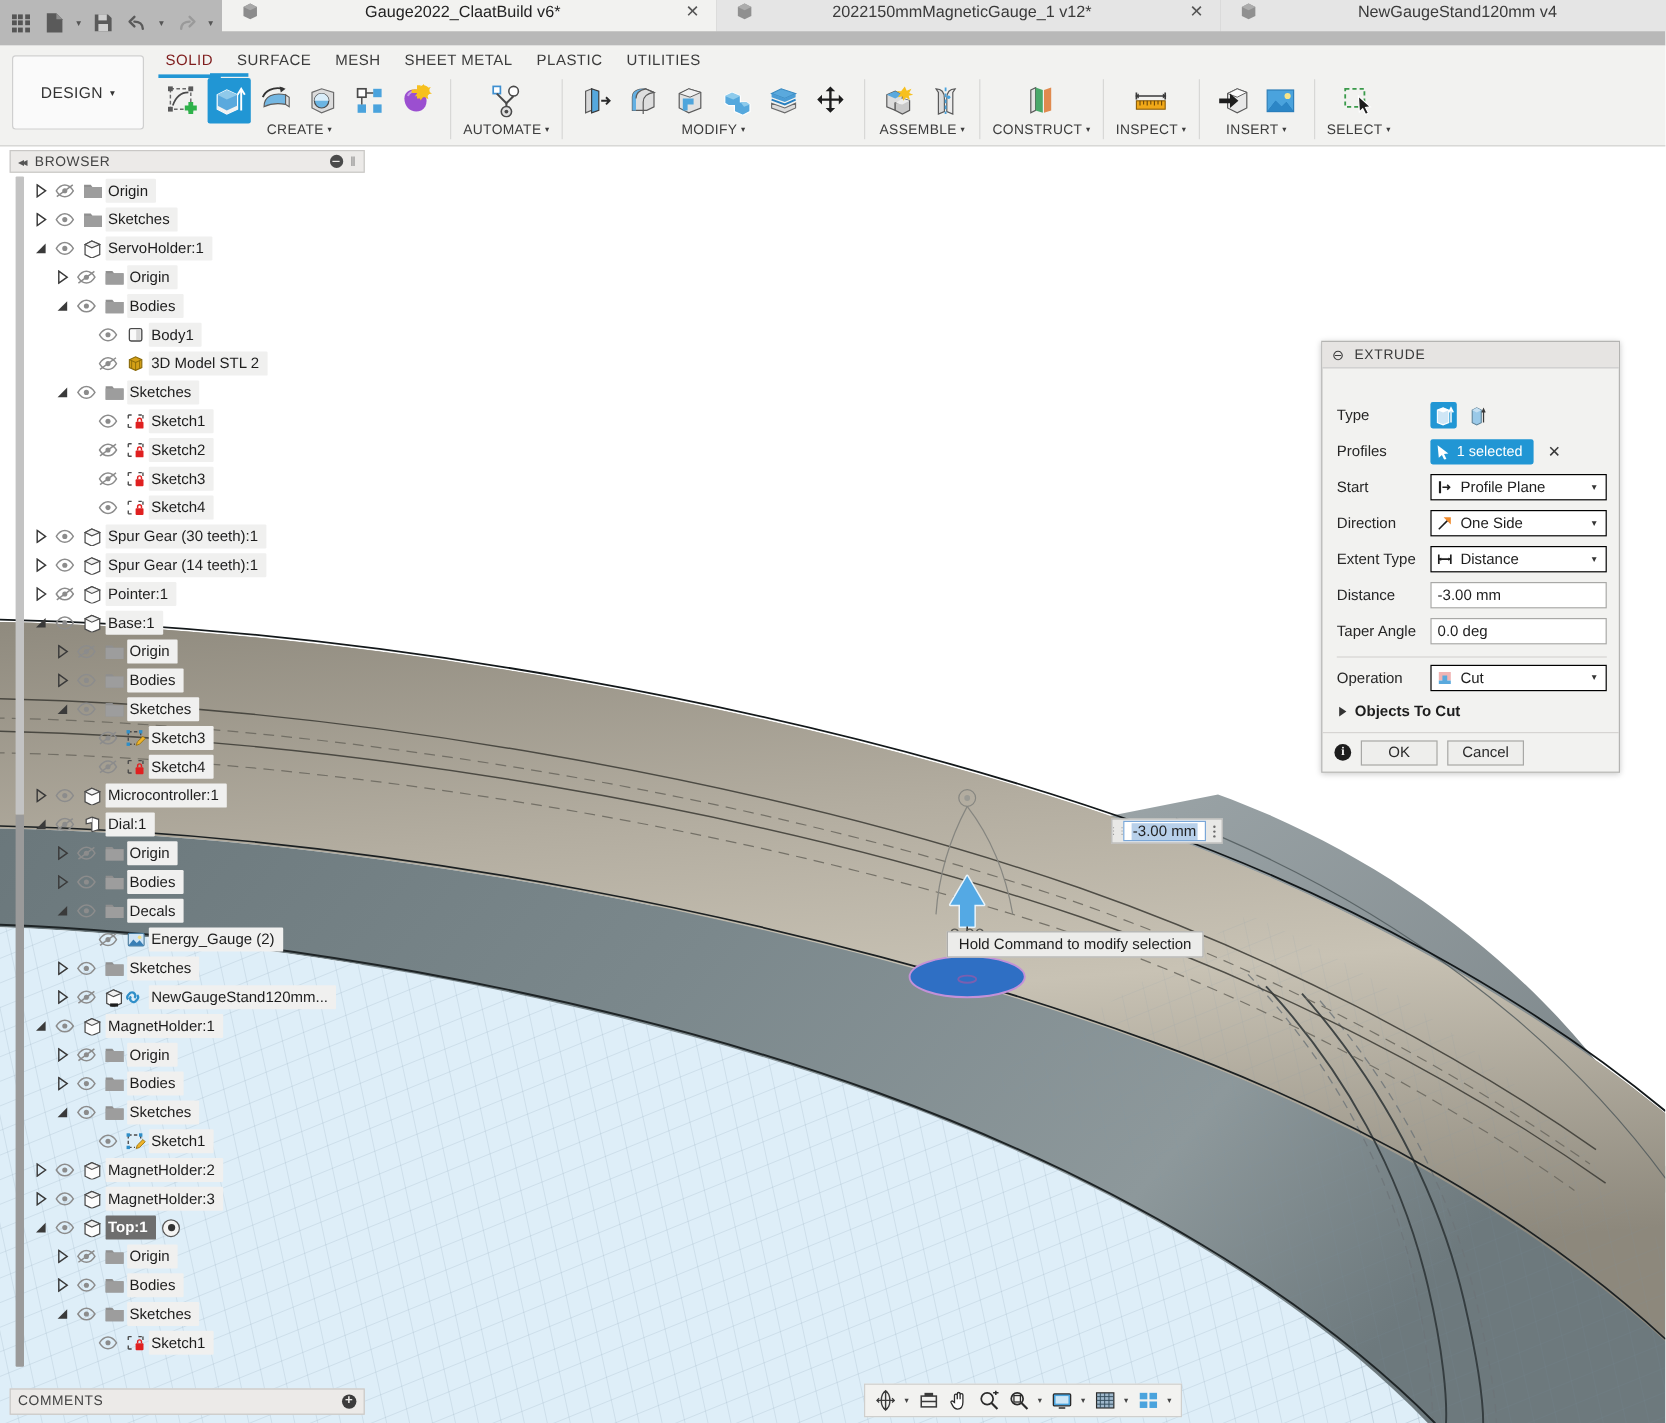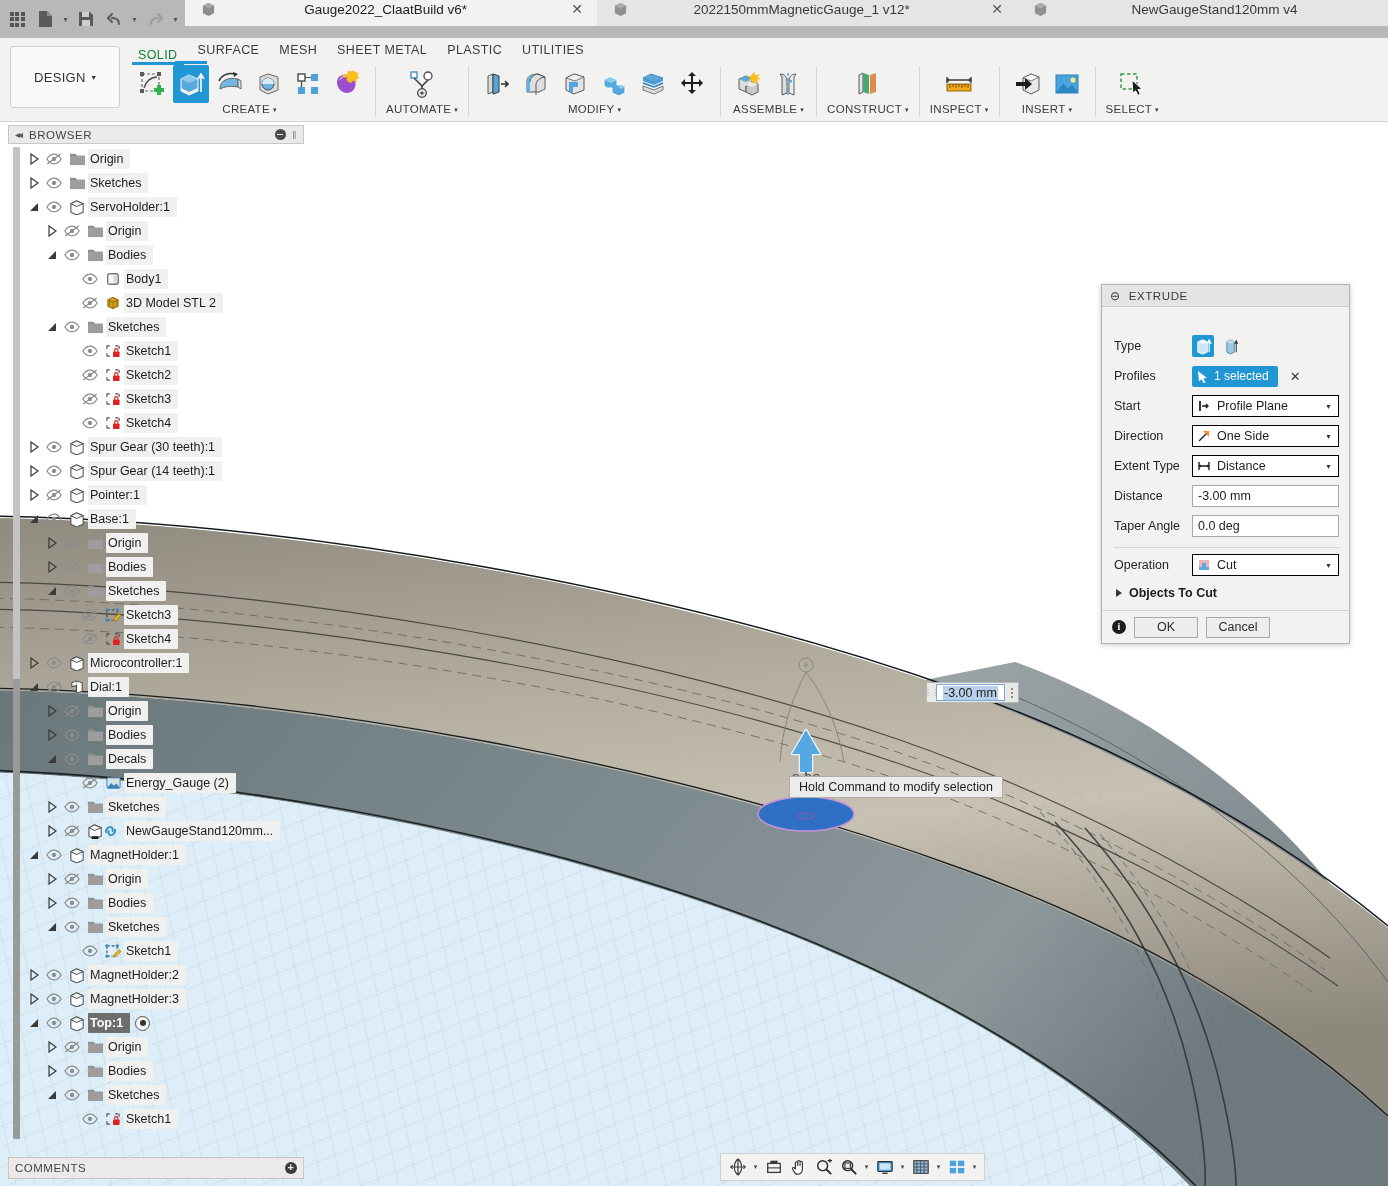--- a/index.html
+++ b/index.html
@@ -51,31 +51,31 @@
     position:absolute; left:10px; top:8px; width:110px; height:62px;
     background:#fafafa; border:1px solid #cfcfcf; border-radius:3px;
     display:flex; align-items:center; justify-content:center;
     font-size:13px; color:#333; letter-spacing:.3px;
   }
   .ribbon-tabs { position:absolute; left:128px; top:0; display:flex; height:24px; align-items:center; }
   .rtab {
     font-size:12.5px; color:#3c3c3c; padding:0 10px; letter-spacing:.4px;
     height:24px; display:flex; align-items:center;
   }
-  .rtab.sel { color:#15803d;align-items:flex-end; }
+  .rtab.sel { color:#7f1d1d; }
   .rtab.sel::after {
     content:""; position:absolute; bottom:0; left:0; right:0;
   }
 
   .panels { position:absolute; left:128px; top:26px; height:58px; display:flex; align-items:flex-start; }
   .panel { display:flex; flex-direction:column; align-items:center; position:relative; padding:0 6px; }
   .panel-icons { display:flex; align-items:center; gap:3px; height:40px; }
   .panel-label {
     font-size:11.5px; color:#3c3c3c; letter-spacing:.3px;
-    margin-top:-1px; display:flex; align-items:flex-end; gap:3px;
+    margin-top:-1px; display:flex; align-items:center; gap:3px;
   }
   .panel-sep { width:1px; align-self:stretch; background:#d8d8d6; margin:2px 4px 6px; }
   .tool { width:36px; height:38px; display:flex; align-items:center; justify-content:center; position:relative; }
   .tool.active { background:#2196d4; border-radius:2px; }
   .tool.active-bar::before {
     content:""; position:absolute; top:-4px; left:2px; right:2px; height:3px; background:#2196d4;
   }
   .caret-sm { font-size:7px; position:relative; top:-1px; }
 
   

